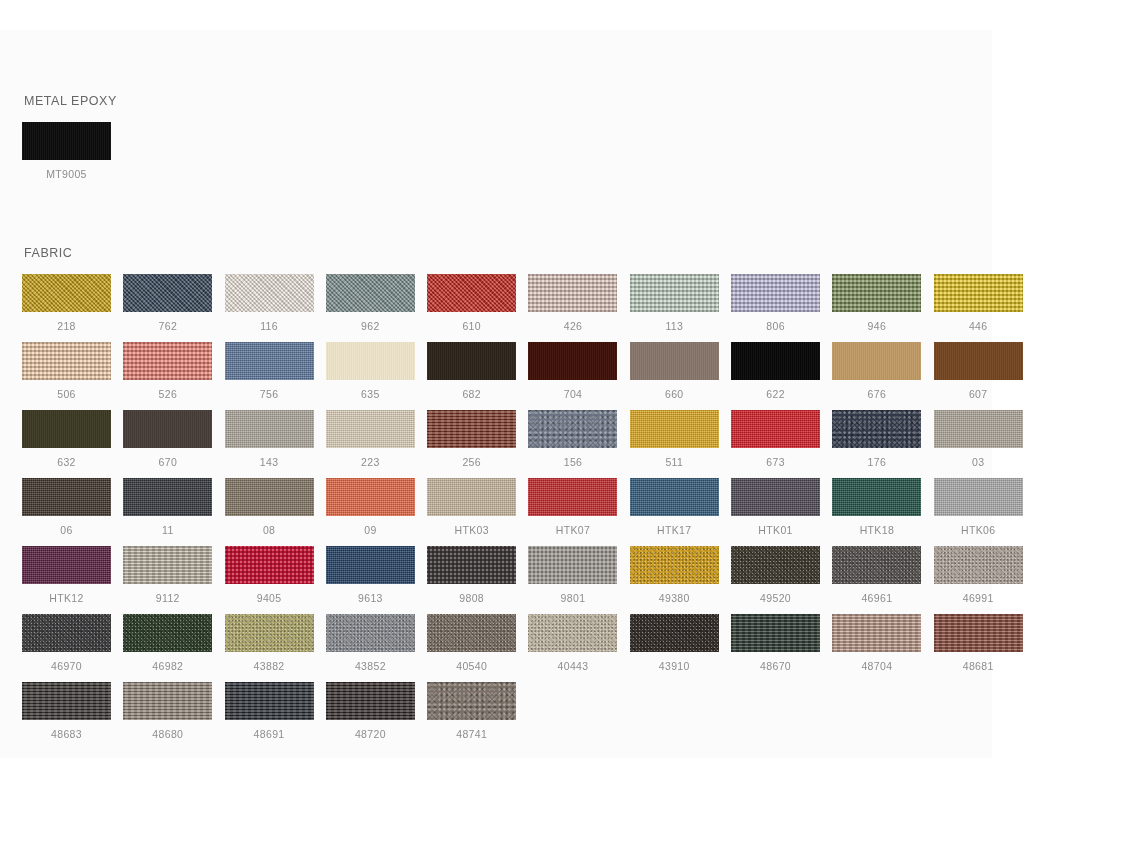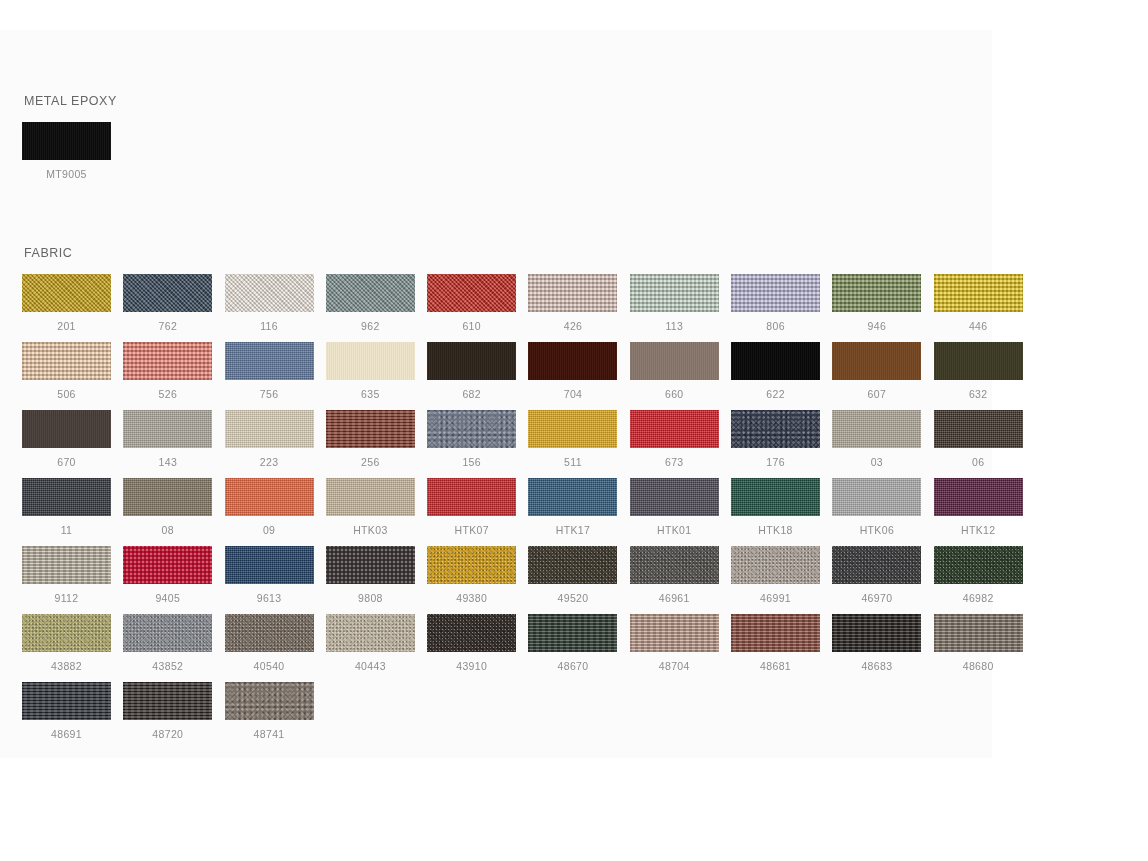--- a/index.html
+++ b/index.html
@@ -149,21 +149,21 @@
               <span class="swatch-label">MT9005</span>
             </div>
           </div>
       </div>
 
       <div class="section">
         <div class="section-title">FABRIC</div>
         <div class="swatch-grid">
             <div class="swatch-cell">
               <div class="swatch-chip tex-weave" style="background-color: rgb(198, 160, 22);"></div>
-              <span class="swatch-label">201</span>
+              <span class="swatch-label">218</span>
             </div>
             <div class="swatch-cell">
               <div class="swatch-chip tex-weave" style="background-color: rgb(54, 69, 88);"></div>
               <span class="swatch-label">762</span>
             </div>
             <div class="swatch-cell">
               <div class="swatch-chip tex-weave" style="background-color: rgb(239, 231, 222);"></div>
               <span class="swatch-label">116</span>
             </div>
             <div class="swatch-cell">
@@ -220,20 +220,24 @@
             </div>
             <div class="swatch-cell">
               <div class="swatch-chip tex-flat" style="background-color: rgb(133, 116, 105);"></div>
               <span class="swatch-label">660</span>
             </div>
             <div class="swatch-cell">
               <div class="swatch-chip tex-flat" style="background-color: rgb(7, 7, 7);"></div>
               <span class="swatch-label">622</span>
             </div>
             <div class="swatch-cell">
+              <div class="swatch-chip tex-flat" style="background-color: rgb(189, 152, 98);"></div>
+              <span class="swatch-label">676</span>
+            </div>
+            <div class="swatch-cell">
               <div class="swatch-chip tex-flat" style="background-color: rgb(115, 68, 31);"></div>
               <span class="swatch-label">607</span>
             </div>
             <div class="swatch-cell">
               <div class="swatch-chip tex-flat" style="background-color: rgb(58, 55, 33);"></div>
               <span class="swatch-label">632</span>
             </div>
             <div class="swatch-cell">
               <div class="swatch-chip tex-flat" style="background-color: rgb(70, 60, 55);"></div>
               <span class="swatch-label">670</span>
@@ -322,20 +326,24 @@
               <div class="swatch-chip tex-boucle" style="background-color: rgb(189, 23, 53);"></div>
               <span class="swatch-label">9405</span>
             </div>
             <div class="swatch-cell">
               <div class="swatch-chip tex-linen" style="background-color: rgb(30, 60, 97);"></div>
               <span class="swatch-label">9613</span>
             </div>
             <div class="swatch-cell">
               <div class="swatch-chip tex-boucle" style="background-color: rgb(64, 57, 58);"></div>
               <span class="swatch-label">9808</span>
+            </div>
+            <div class="swatch-cell">
+              <div class="swatch-chip tex-boucle" style="background-color: rgb(155, 151, 146);"></div>
+              <span class="swatch-label">9801</span>
             </div>
             <div class="swatch-cell">
               <div class="swatch-chip tex-tweed" style="background-color: rgb(208, 160, 34);"></div>
               <span class="swatch-label">49380</span>
             </div>
             <div class="swatch-cell">
               <div class="swatch-chip tex-tweed" style="background-color: rgb(65, 59, 48);"></div>
               <span class="swatch-label">49520</span>
             </div>
             <div class="swatch-cell">

